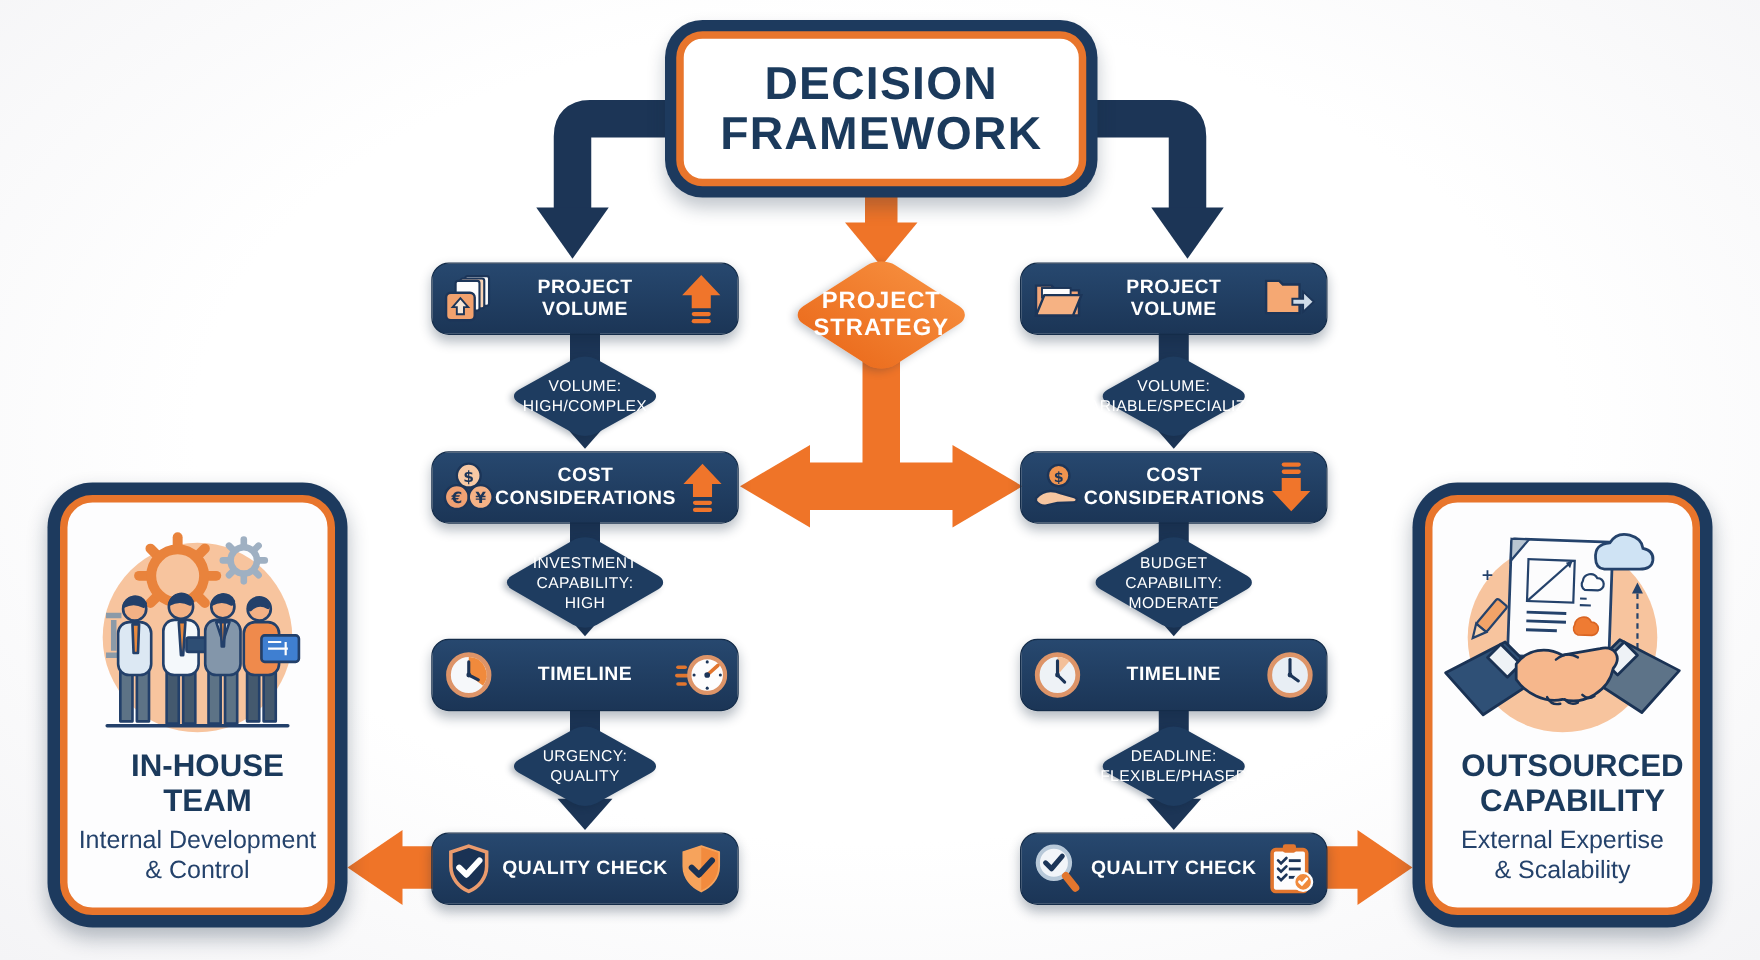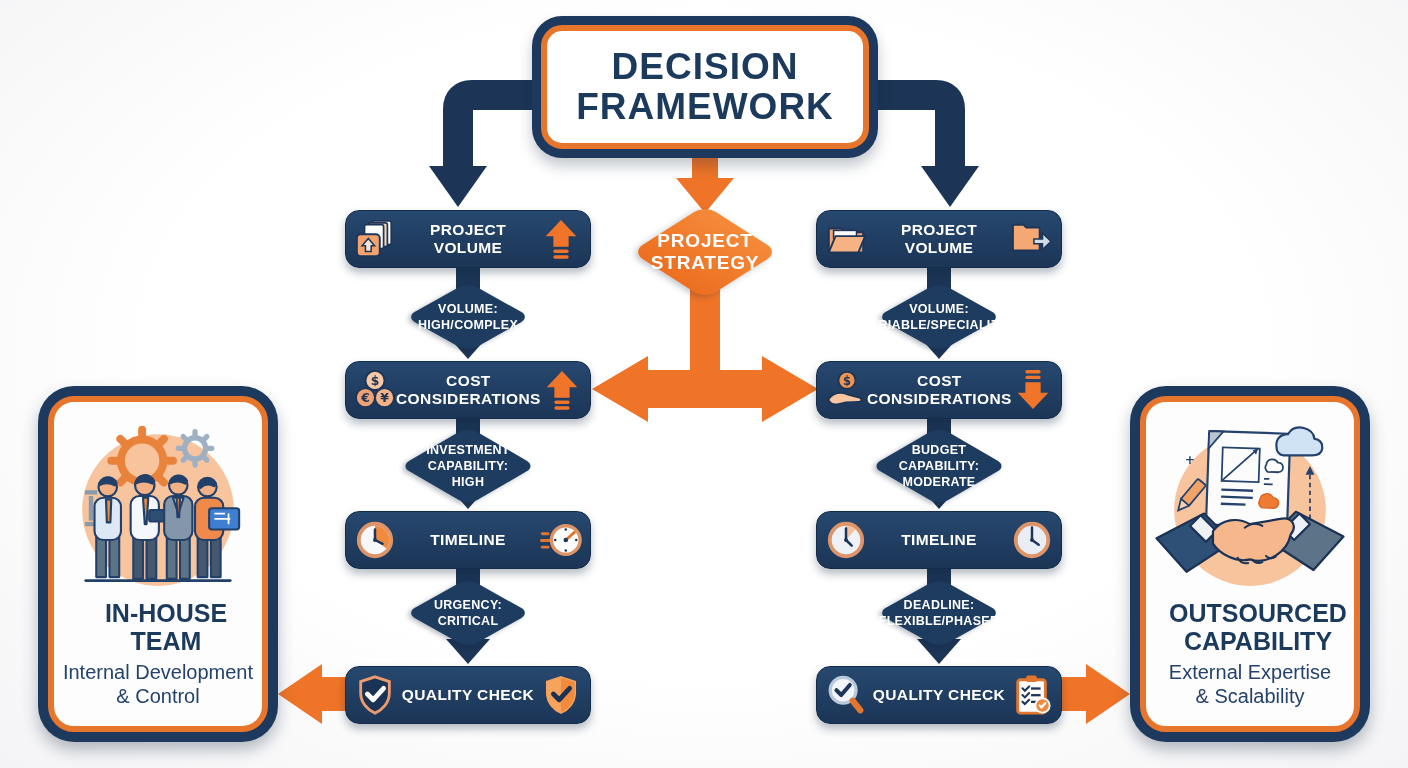--- a/index.html
+++ b/index.html
@@ -26,21 +26,21 @@
     letter-spacing:.4px;line-height:1.15;white-space:pre-line;}
   .nicon{width:42px;height:42px;flex:0 0 auto;}
 
   
   .diamond{position:absolute;width:220px;height:110px;z-index:3;display:flex;
     align-items:center;justify-content:center;}
   .diamond .shape{position:absolute;left:50%;top:50%;background:#1e3c60;border-radius:13px;
     box-shadow:0 4px 6px rgba(15,35,60,.3);}
   .d-small .shape{width:88px;height:88px;margin:-44px 0 0 -44px;transform:scaleY(.56) rotate(45deg);}
   .d-big .shape{width:96px;height:96px;margin:-48px 0 0 -48px;transform:scaleY(.58) rotate(45deg);}
-  .diamond .dtext{position:relative;color:#fff;font-weight:bold;font-size:12.5px;text-align:center;
+  .diamond .dtext{position:relative;color:#fff;font-weight:normal;font-size:12.5px;text-align:center;
     line-height:1.3;letter-spacing:.3px;white-space:pre-line;}
   .diamond-center{position:absolute;left:595px;top:192px;width:220px;height:120px;z-index:3;
     display:flex;align-items:center;justify-content:center;}
   .diamond-center .shape{position:absolute;left:50%;top:50%;width:104px;height:104px;
     margin:-52px 0 0 -52px;background:linear-gradient(180deg,#f58a3a,#ec6f20);border-radius:16px;
     transform:scaleY(.64) rotate(45deg);box-shadow:0 4px 8px rgba(15,35,60,.25);}
   .diamond-center .dtext{position:relative;color:#fff;font-weight:bold;font-size:19px;
     text-align:center;line-height:1.15;letter-spacing:.8px;white-space:pre-line;}
 
   
@@ -192,21 +192,21 @@
       <circle cx="27" cy="11" r="1.3" fill="#1c3558"></circle>
         <circle cx="38" cy="22" r="1.3" fill="#1c3558"></circle>
       <circle cx="27" cy="33" r="1.3" fill="#1c3558"></circle>
         <circle cx="16" cy="22" r="1.3" fill="#1c3558"></circle>
     </svg>
   </div>
 
   <div class="diamond d-small" style="left:358px;top:558px">
     <div class="shape"></div>
     <div class="dtext">URGENCY:
-CRITICAL</div>
+QUALITY</div>
   </div>
 
   <div class="node" style="left:345px;top:666px">
     <svg class="nicon" viewBox="0 0 44 44">
       <path d="M22 3 L37 8 V20 C37 30 30 37.5 22 41 C14 37.5 7 30 7 20 V8 Z" fill="#1a3254" stroke="#eb9b6d" stroke-width="3"></path>
       <path d="M14 21 L20 27 L31 15" fill="none" stroke="#ffffff" stroke-width="5" stroke-linecap="round" stroke-linejoin="round"></path>
     </svg>
     <div class="nlabel">QUALITY CHECK</div>
     <svg class="nicon" viewBox="0 0 44 44">
       <path d="M22 3 L37 8 V20 C37 30 30 37.5 22 41 C14 37.5 7 30 7 20 V8 Z" fill="#f28b3e" stroke="#f6a35c" stroke-width="1.5"></path>

